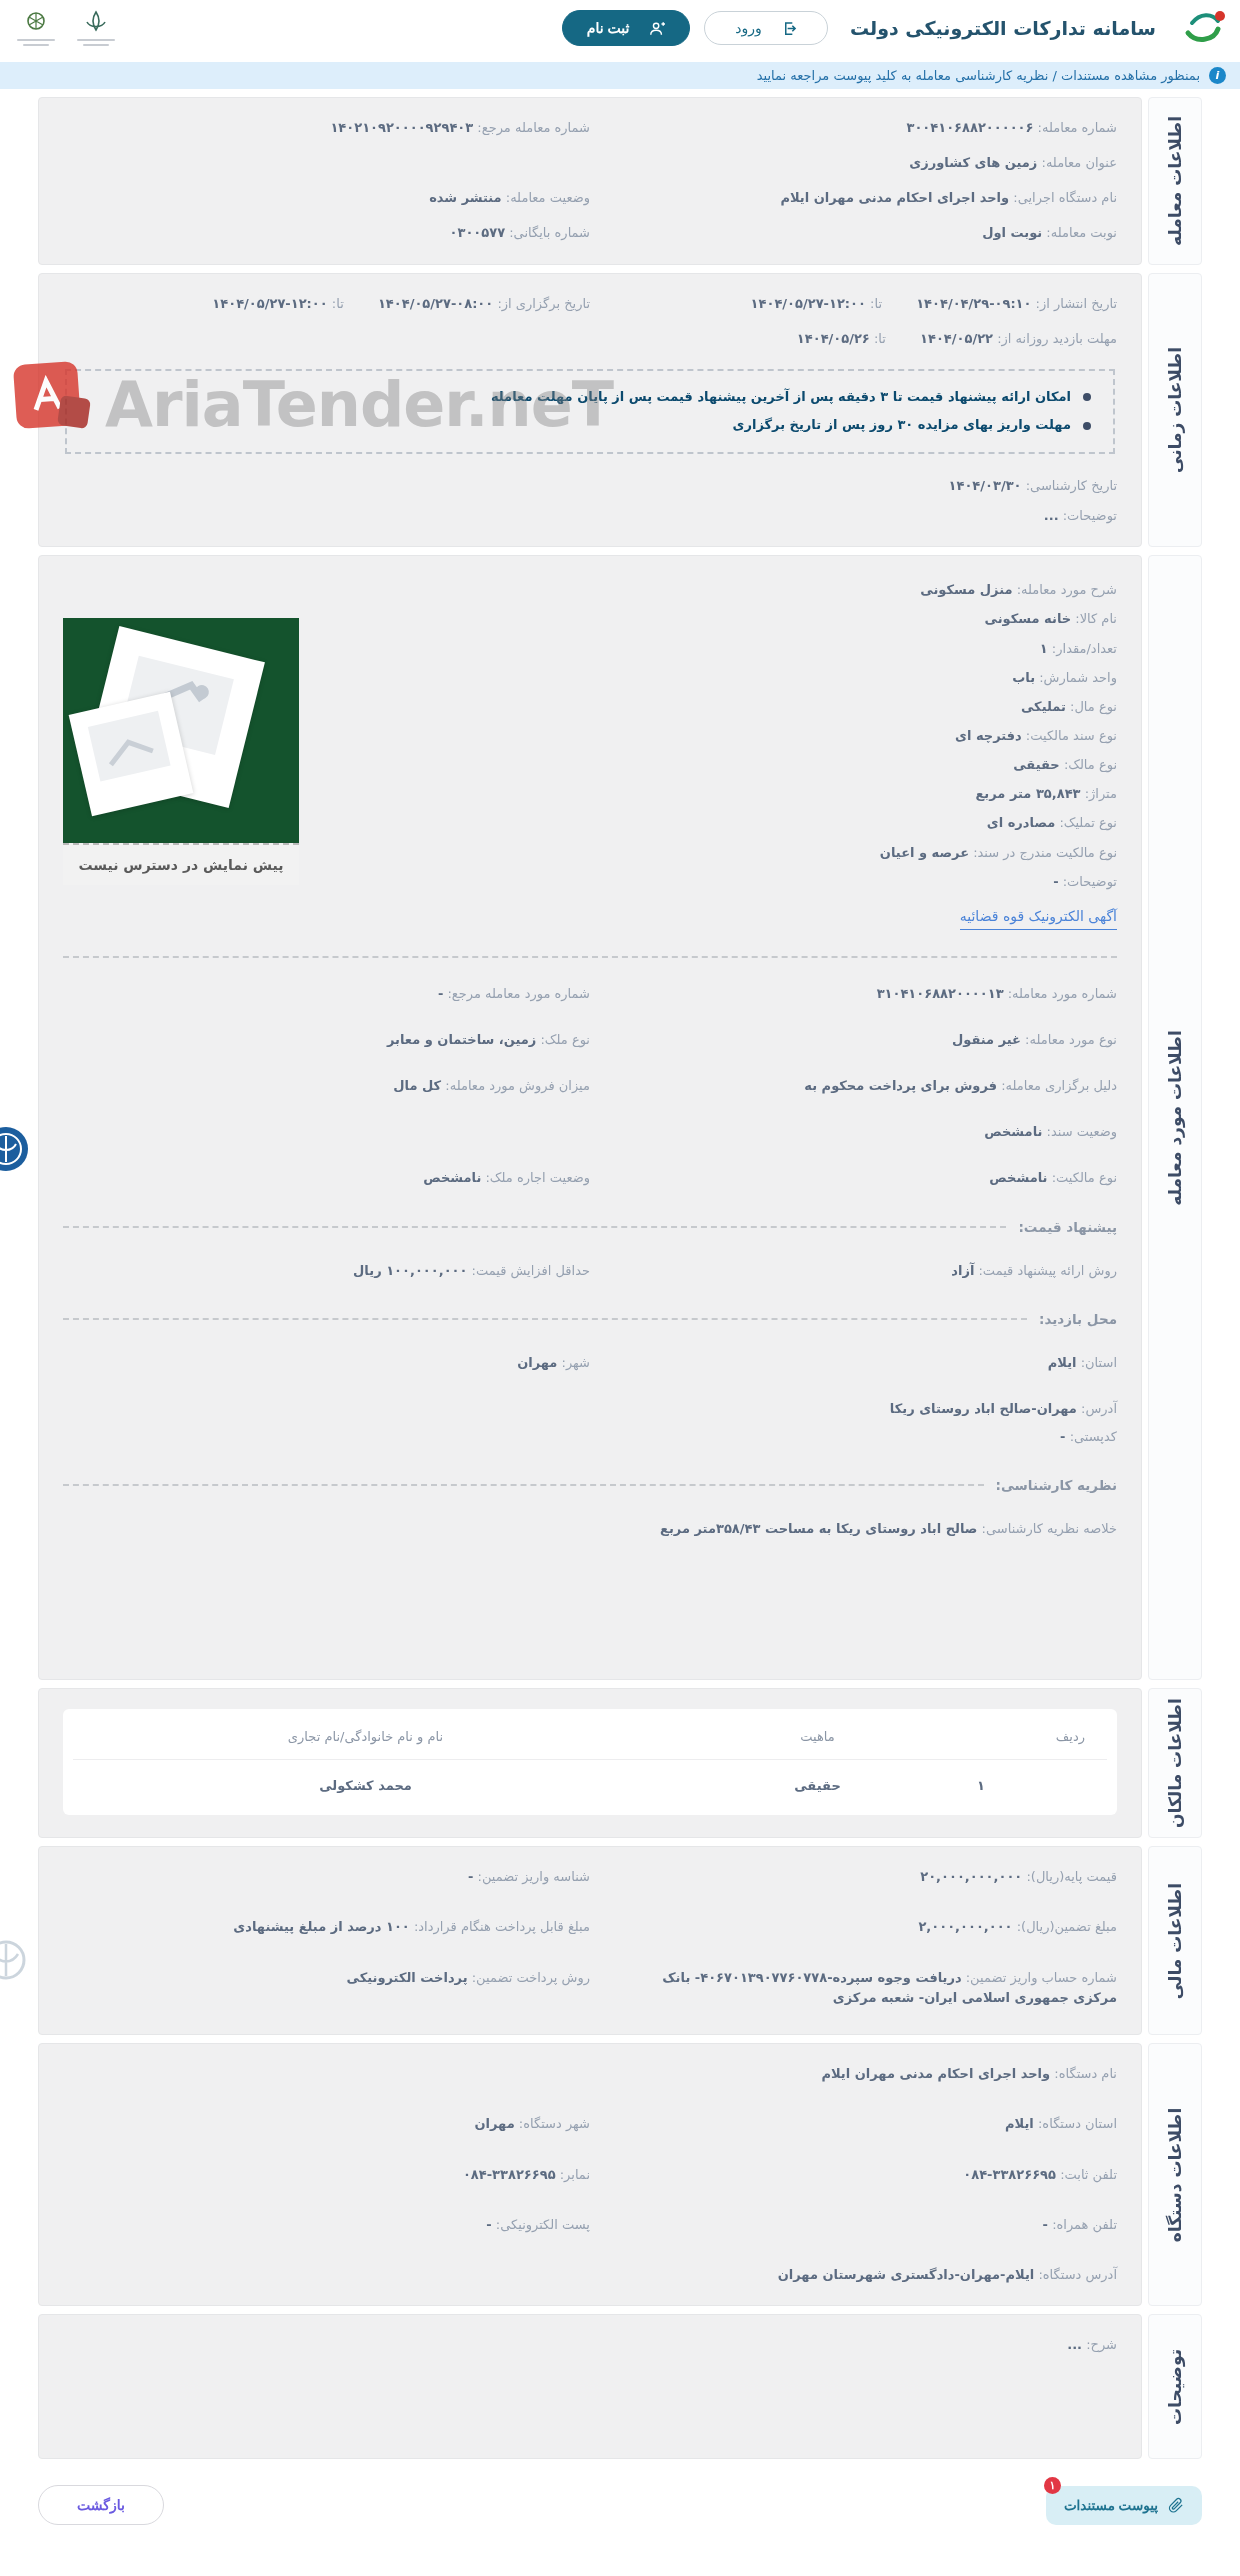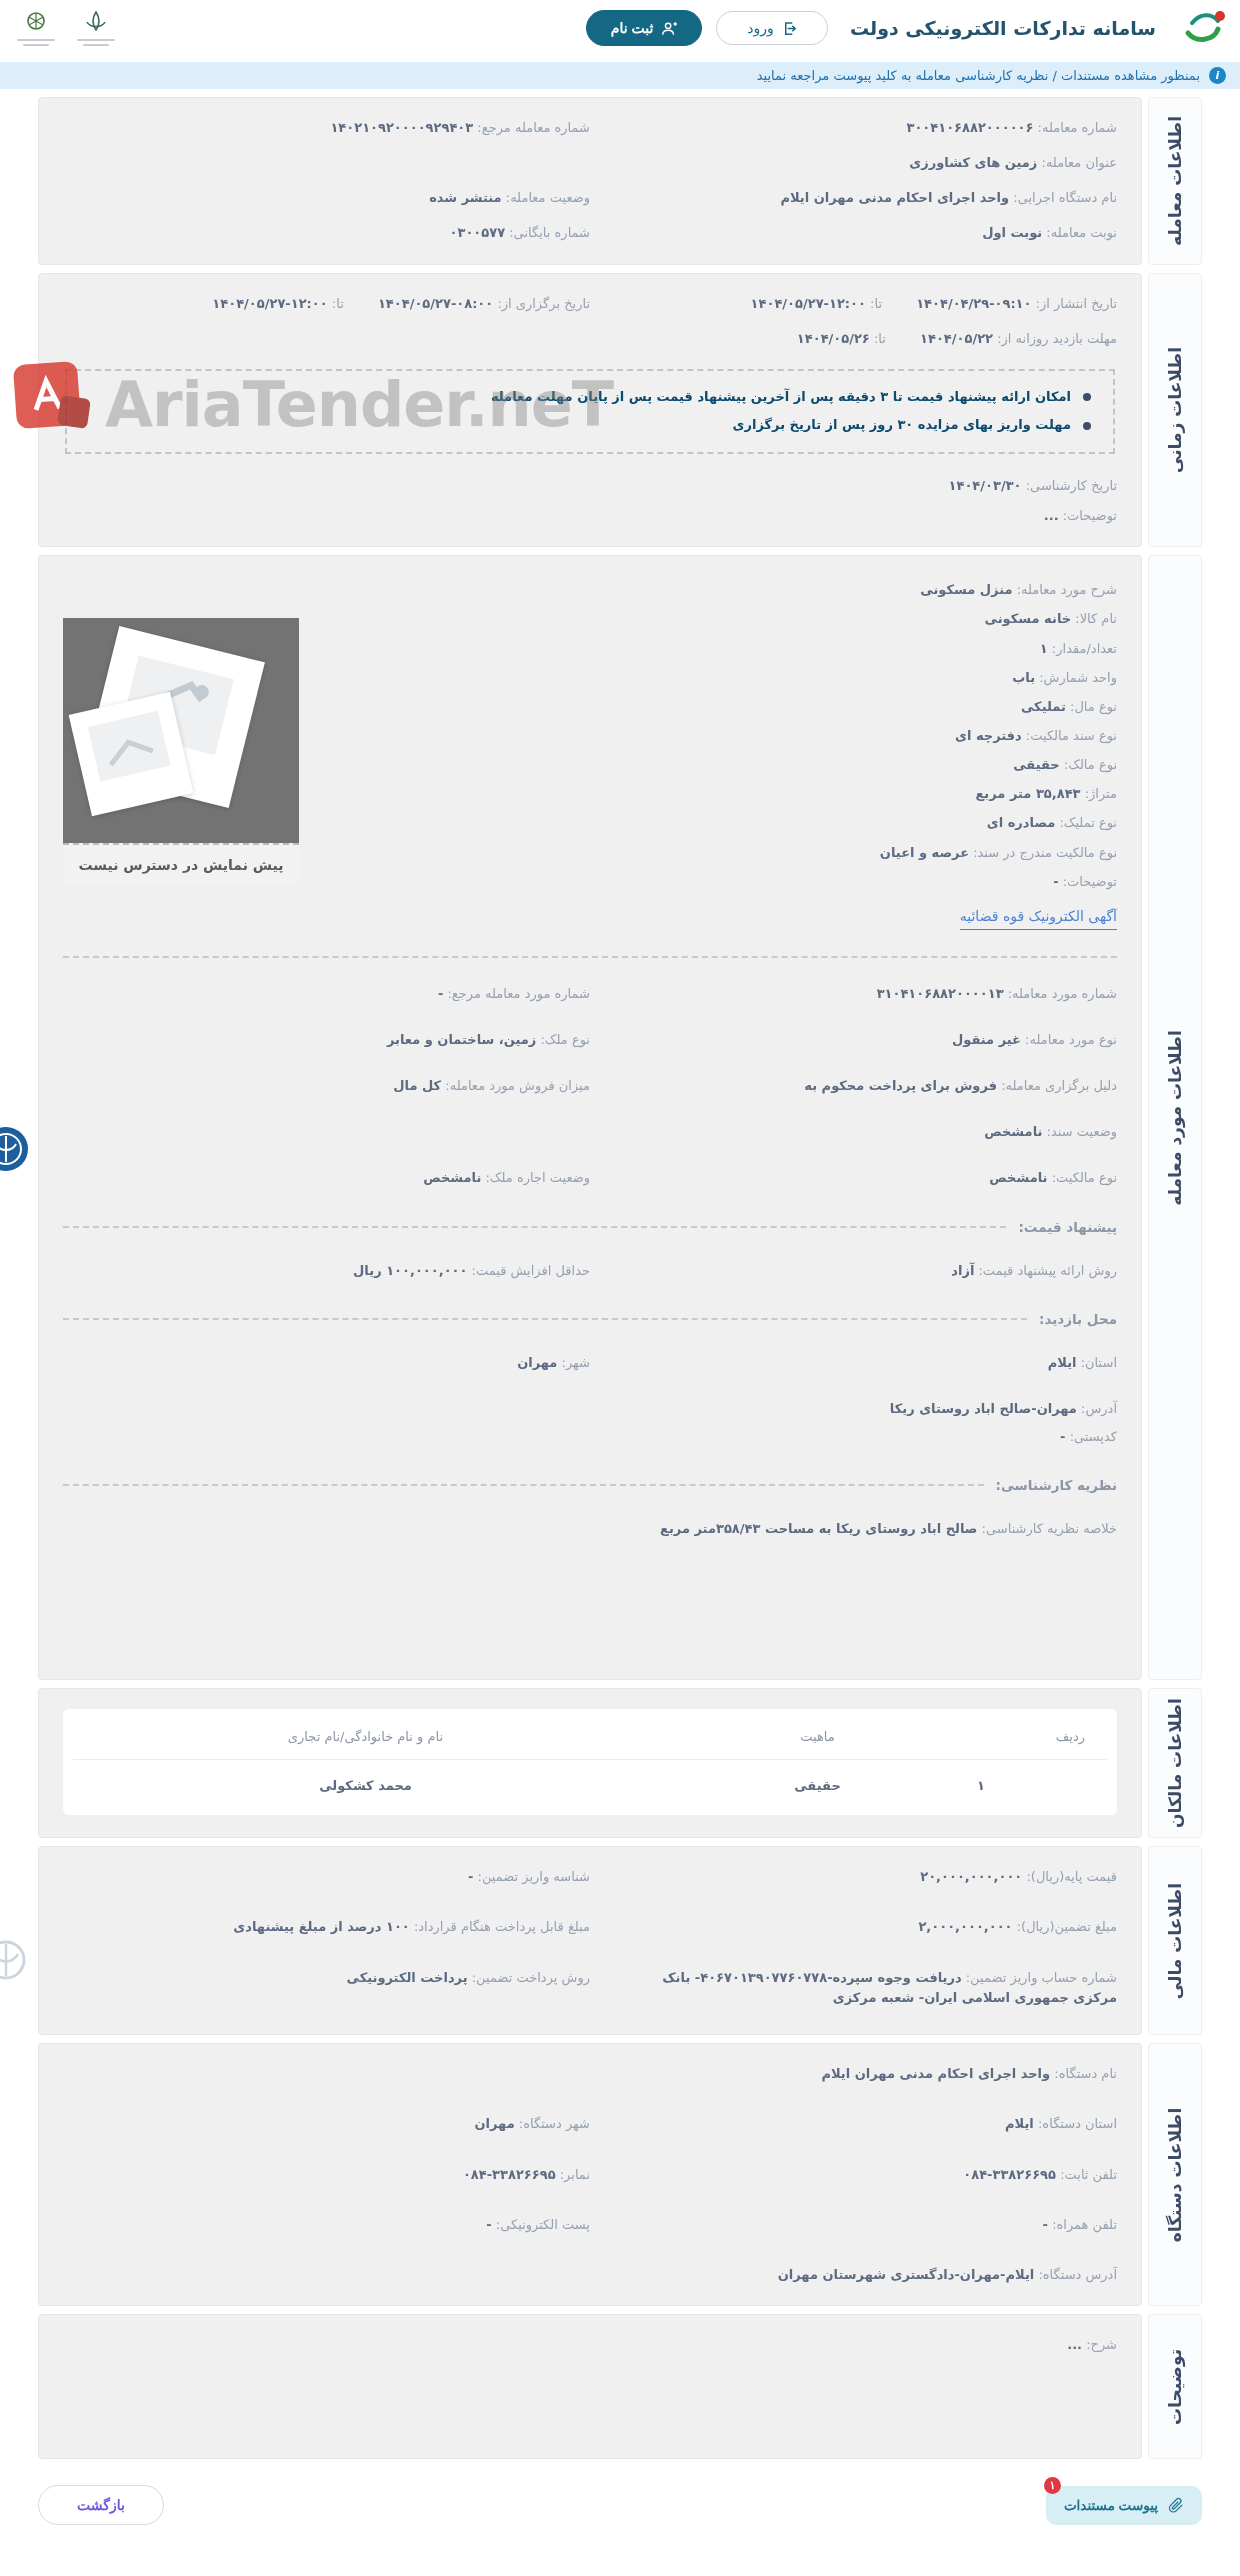--- a/index.html
+++ b/index.html
@@ -7,21 +7,21 @@
   body {
     width:1240px; height:2576px; overflow:hidden; position:relative;
     font-family:"DejaVu Sans","Liberation Sans",sans-serif;
     direction:rtl; font-size:13px; color:#5c6b81;
   }
   
   .header { height:56px; display:flex; align-items:center; padding:0 14px; background:#fff; }
   .brand { display:flex; align-items:center; gap:24px; }
   .brand-title { font-size:19px; font-weight:700; color:#24536d; }
   .actions { display:flex; align-items:center; gap:14px; margin-right:22px; }
-  .btn-pill { display:flex; align-items:center; gap:8px; border-radius:20px; font-size:14px; cursor:pointer; }
+  .btn-pill { display:flex; align-items:center; gap:20px; border-radius:20px; font-size:14px; cursor:pointer; }
   .btn-login { background:#fff; border:1px solid #c9d2d8; color:#156884; padding:8px 30px; }
   .btn-register { background:#156884; border:1px solid #156884; color:#fff; padding:9px 24px; font-weight:700; }
   .gov-logos { margin-right:auto; display:flex; gap:16px; align-items:flex-start; }
   .gov-logo { width:44px; display:flex; flex-direction:column; align-items:center; gap:3px; }
   .microtext { width:38px; height:2px; background:#9aa3ad; opacity:.55; border-radius:1px; }
   .microtext.short { width:26px; }
   
   .notice { margin-top:6px; height:27px; background:#ddeefb; display:flex; align-items:center; gap:9px; padding:0 14px; color:#2470a8; font-size:13px; }
   .info-icon { width:17px; height:17px; border-radius:50%; background:#1b87c9; color:#fff; font-size:11px; font-weight:700; display:flex; align-items:center; justify-content:center; font-style:italic; flex:0 0 auto; }
   
@@ -40,21 +40,21 @@
   
   .dashbox { border:2px dashed #bfc5cd; padding:12px 22px; margin:20px 2px 22px; }
   .bullet { display:flex; align-items:center; gap:12px; color:#0c4a6e; font-weight:700; font-size:13px; line-height:2.2; }
   .dot { width:8px; height:8px; border-radius:50%; background:#3e4d67; flex:0 0 auto; }
   .dashed-hr { border:0; border-top:2px dashed #c6c9cd; margin:20px 0 26px; }
   .dashed-heading { display:flex; align-items:center; gap:12px; margin:30px 0 26px; color:#8b96a6; font-weight:700; font-size:13.5px; }
   .dashed-heading::after { content:""; flex:1; border-top:2px dashed #c6c9cd; }
   
   .item-top { display:flex; }
   .item-fields { flex:1; display:flex; flex-direction:column; gap:9px; padding-top:4px; }
-  .preview { width:236px; height:267px; margin-top:42px; background:#737373; position:relative; overflow:hidden; flex:0 0 auto; }
+  .preview { width:236px; height:267px; margin-top:42px; background:#14532d; position:relative; overflow:hidden; flex:0 0 auto; }
   .ph-card { position:absolute; background:#fff; box-shadow:0 1px 5px rgba(0,0,0,.18); }
   .ph-card.c1 { width:150px; height:150px; left:36px; top:24px; transform:rotate(14deg); }
   .ph-card.c2 { width:104px; height:104px; left:16px; top:84px; transform:rotate(-13deg); }
   .preview-caption { position:absolute; bottom:0; left:0; right:0; height:42px; background:#f2f2f2; border-top:2px dashed #b9b9b9; display:flex; align-items:center; justify-content:center; color:#5a5a5a; font-weight:700; font-size:14px; }
   .jud-link { display:inline-block; color:#4a83d8; font-size:14px; border-bottom:1px solid #4a83d8; padding-bottom:5px; margin:16px 0 6px; cursor:pointer; text-decoration:none; }
   
   .owners-table { background:#fff; border-radius:6px; padding:4px 10px; }
   .t-row { display:grid; grid-template-columns:130px 319px 1fr; align-items:center; min-height:46px; }
   .t-row.head { color:#8b96a6; font-size:13px; }
   .t-row.body { border-top:1px solid #ededef; color:#5c6b81; font-weight:600; min-height:52px; }

